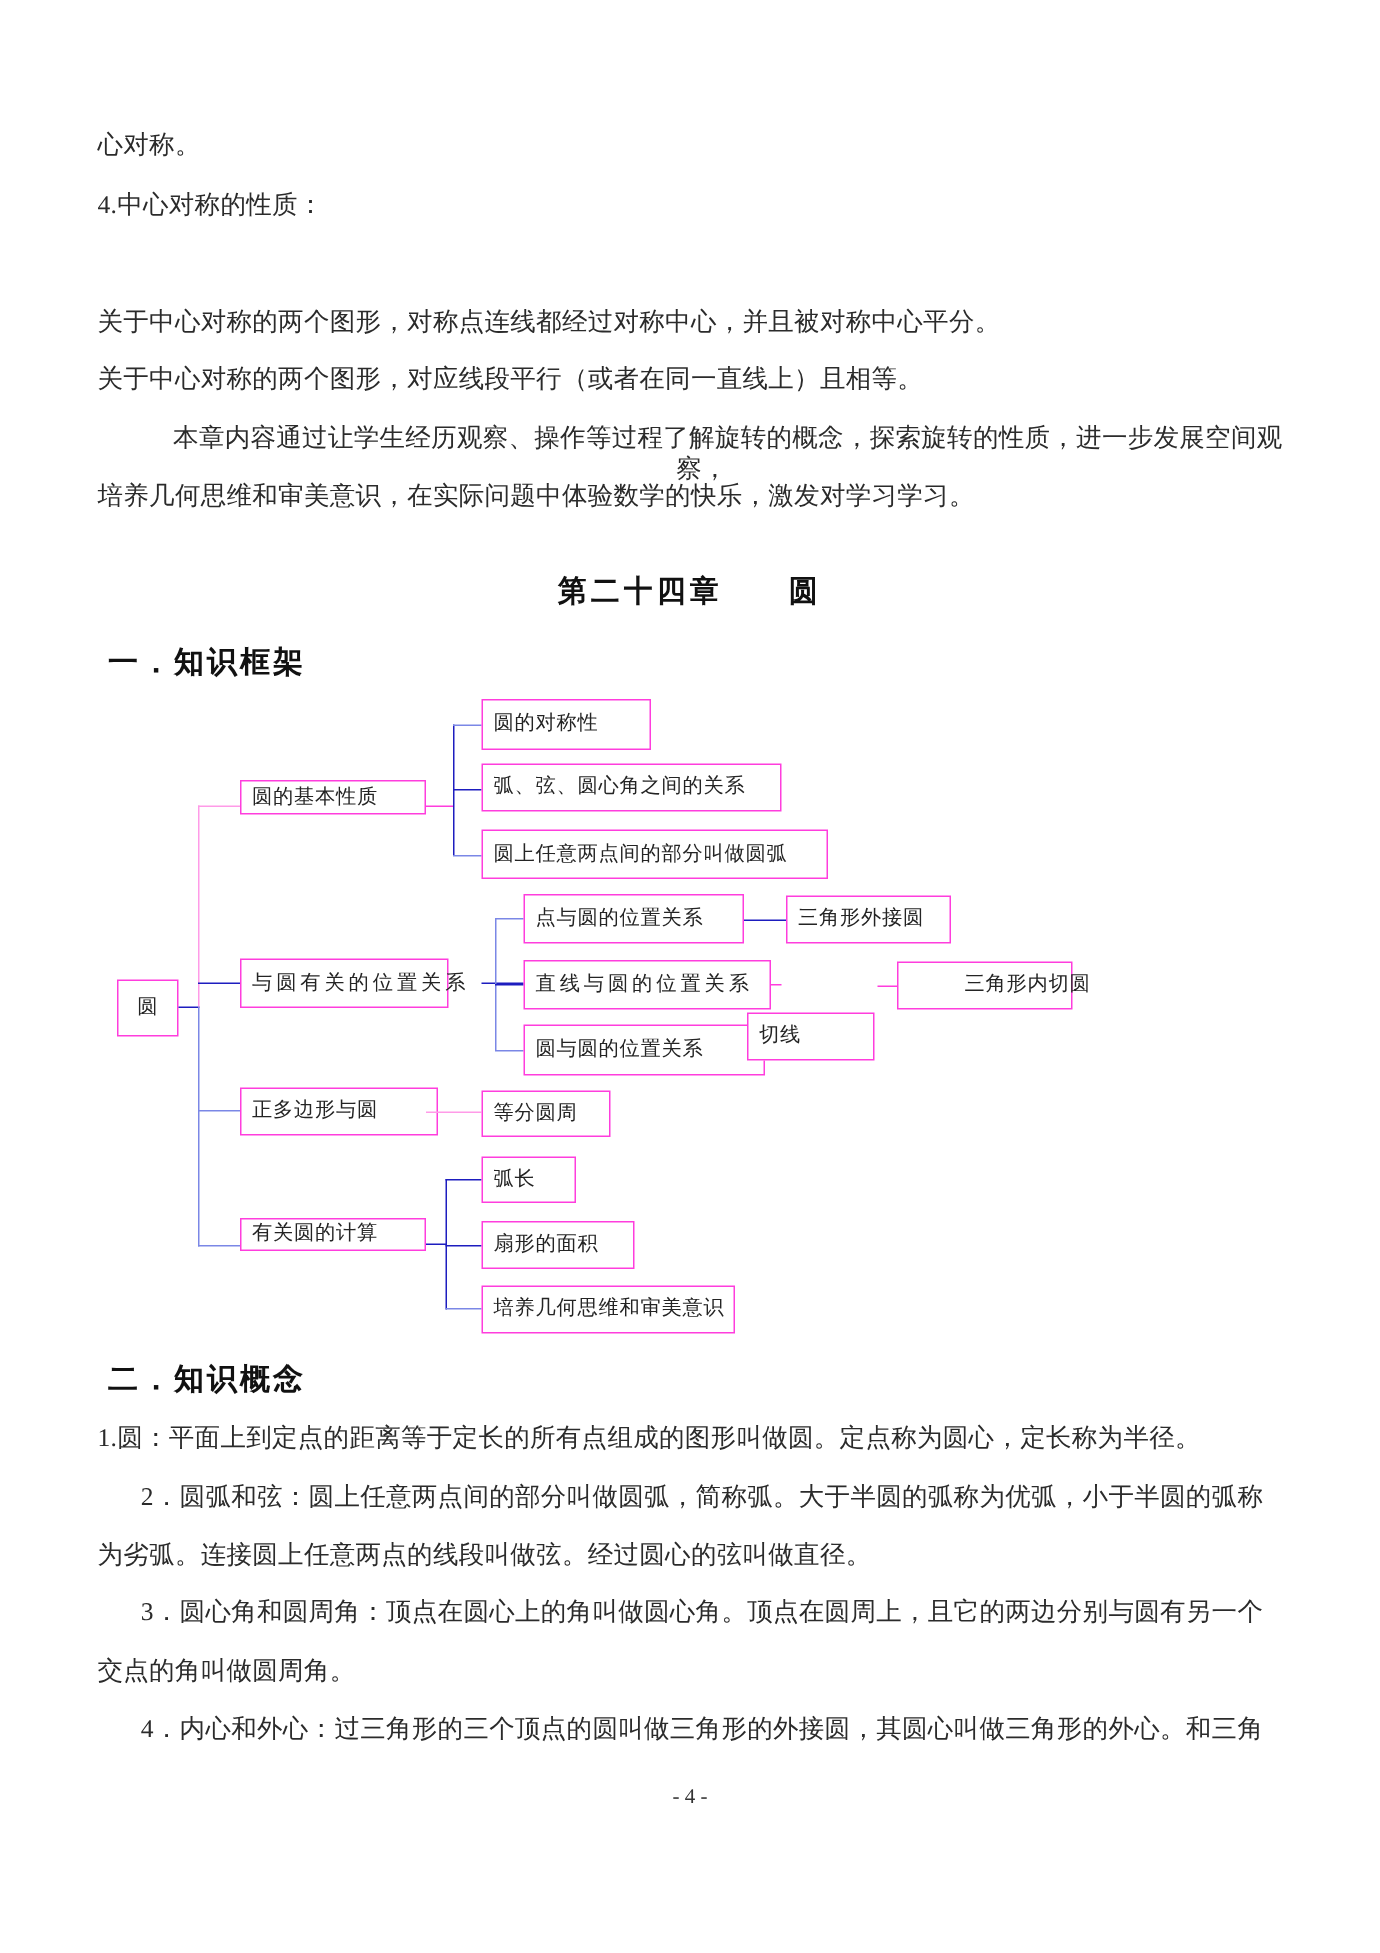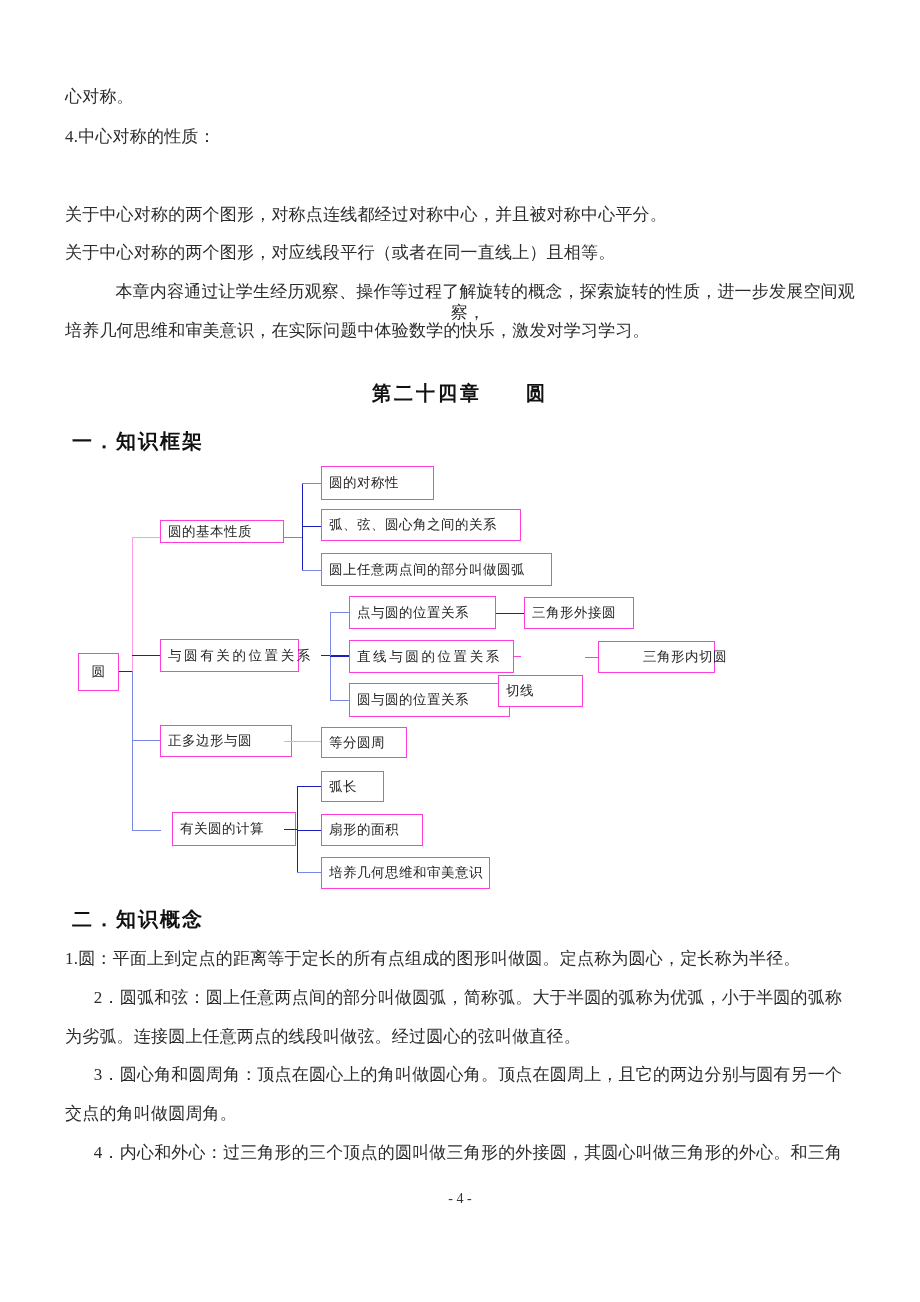--- a/index.html
+++ b/index.html
@@ -140,21 +140,21 @@
     <div class="lnk v c-peri" style="left:132px; top:671px; height:160px;"></div>
 
     <div class="lnk h c-pink" style="left:132px; top:537px; width:29px;"></div>
     <div class="lnk h c-navy" style="left:132px; top:655px; width:29px;"></div>
     <div class="lnk h c-peri" style="left:132px; top:740px; width:29px;"></div>
     <div class="lnk h c-peri" style="left:132px; top:830px; width:29px;"></div>
 
     <div class="map-node" style="left:160px; top:520px; width:124px; height:23px;">圆的基本性质</div>
     <div class="map-node wide-track" style="left:160px; top:639px; width:139px; height:33px;">与圆有关的位置关系</div>
     <div class="map-node" style="left:160px; top:725px; width:132px; height:32px;">正多边形与圆</div>
-    <div class="map-node" style="left:172px; top:812px; width:124px; height:34px;">有关圆的计算</div>
+    <div class="map-node" style="left:160px; top:812px; width:124px; height:22px;">有关圆的计算</div>
 
     <div class="lnk h c-pinkd" style="left:284px; top:537px; width:18px;"></div>
     <div class="lnk v c-navy" style="left:302px; top:483px; height:87px;"></div>
     <div class="lnk h c-peri" style="left:302px; top:483px; width:20px;"></div>
     <div class="lnk h c-navy" style="left:302px; top:526px; width:20px;"></div>
     <div class="lnk h c-peri" style="left:302px; top:570px; width:20px;"></div>
 
     <div class="map-node" style="left:321px; top:466px; width:113px; height:34px;">圆的对称性</div>
     <div class="map-node" style="left:321px; top:509px; width:200px; height:32px;">弧、弦、圆心角之间的关系</div>
     <div class="map-node" style="left:321px; top:553px; width:231px; height:33px;">圆上任意两点间的部分叫做圆弧</div>

